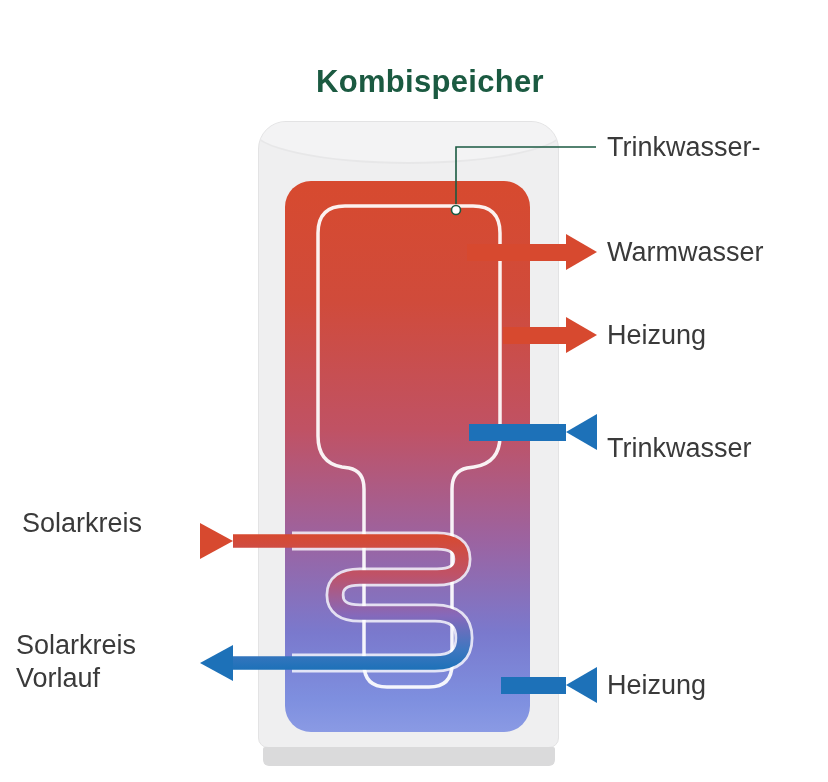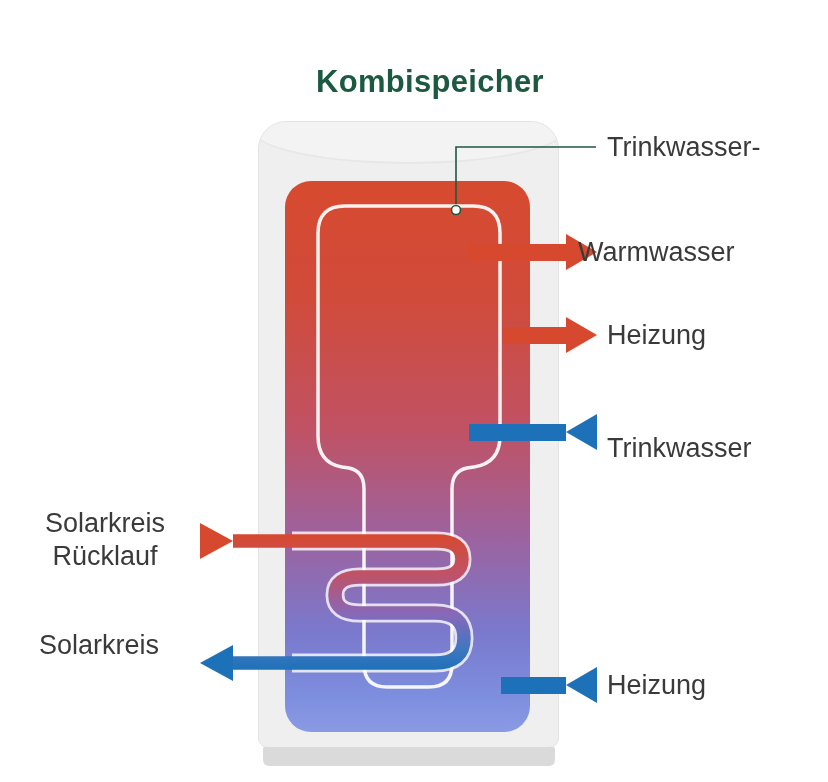--- a/index.html
+++ b/index.html
@@ -22,21 +22,21 @@
   .shaft{position:absolute;height:17px;}
   .shaft.hot{background:#d7492f;}
   .shaft.cold{background:#1d71b8;}
   .head{position:absolute;width:0;height:0;border-top:18px solid transparent;
         border-bottom:18px solid transparent;}
   .head.out-right{border-left:31px solid #d7492f;}
   .head.in-left{border-right:31px solid #1d71b8;}
   .head.in-right{border-left:33px solid #d7492f;}
   .head.out-left{border-right:33px solid #1d71b8;}
   .lbl{position:absolute;color:#3a3a3a;font-size:27px;line-height:33px;white-space:nowrap;}
-  .lbl.center{text-align:center;white-space:normal;}
+  .lbl.center{white-space:normal;}
 </style>
 </head>
 <body>
 
 <div class="canvas">
 
   <h1 class="title">Kombispeicher</h1>
 
   <div class="tank-shell">
     <div class="tank-lid"></div>
@@ -63,42 +63,42 @@
              Q 464 663 435 663 L 292 663" fill="none" stroke="rgba(255,255,255,0.78)" stroke-width="19"></path>
     <path d="M 233 541 L 437 541 Q 462 541 462 559 Q 462 577 437 577 L 360 577
              Q 335 577 335 595 Q 335 613 360 613 L 435 613 Q 464 613 464 638
              Q 464 663 435 663 L 233 663" fill="none" stroke="url(#coilGrad)" stroke-width="13.5"></path>
     <path d="M 596 147 L 456 147 L 456 204" fill="none" stroke="#1b5a41" stroke-width="1.6"></path>
     <circle cx="456" cy="210" r="4.5" fill="#ffffff" stroke="#1b5a41" stroke-width="1.6"></circle>
   </svg>
 
   <div class="shaft hot" style="left:467px;top:244px;width:99px;"></div>
   <div class="head out-right" style="left:566px;top:234px;"></div>
-  <div class="lbl" style="left:578px;top:236px;">Warmwasser</div>
+  <div class="lbl" style="left:607px;top:236px;">Warmwasser</div>
 
   <div class="shaft hot" style="left:503px;top:327px;width:63px;"></div>
   <div class="head out-right" style="left:566px;top:317px;"></div>
   <div class="lbl" style="left:607px;top:319px;">Heizung</div>
 
   <div class="shaft cold" style="left:469px;top:424px;width:97px;"></div>
   <div class="head in-left" style="left:566px;top:414px;"></div>
   <div class="lbl" style="left:607px;top:416px;margin-top:16px;">Trinkwasser</div>
 
   <div class="shaft cold" style="left:501px;top:677px;width:65px;"></div>
   <div class="head in-left" style="left:566px;top:667px;"></div>
   <div class="lbl" style="left:607px;top:669px;">Heizung</div>
 
   <div class="head in-right" style="left:200px;top:523px;"></div>
   <div class="lbl center" style="left:22px;top:507px;width:166px;">
     <div>Solarkreis</div>
-    <div>Rücklauf</div>
   </div>
 
   <div class="head out-left" style="left:200px;top:645px;"></div>
   <div class="lbl center" style="left:16px;top:629px;width:166px;">
     <div>Solarkreis</div>
+    <div>Vorlauf</div>
   </div>
 
   <div class="lbl" style="left:607px;top:131px;text-align:right;">
     <div>Trinkwasser-</div>
   </div>
 
 </div>
 
 </body></html>

